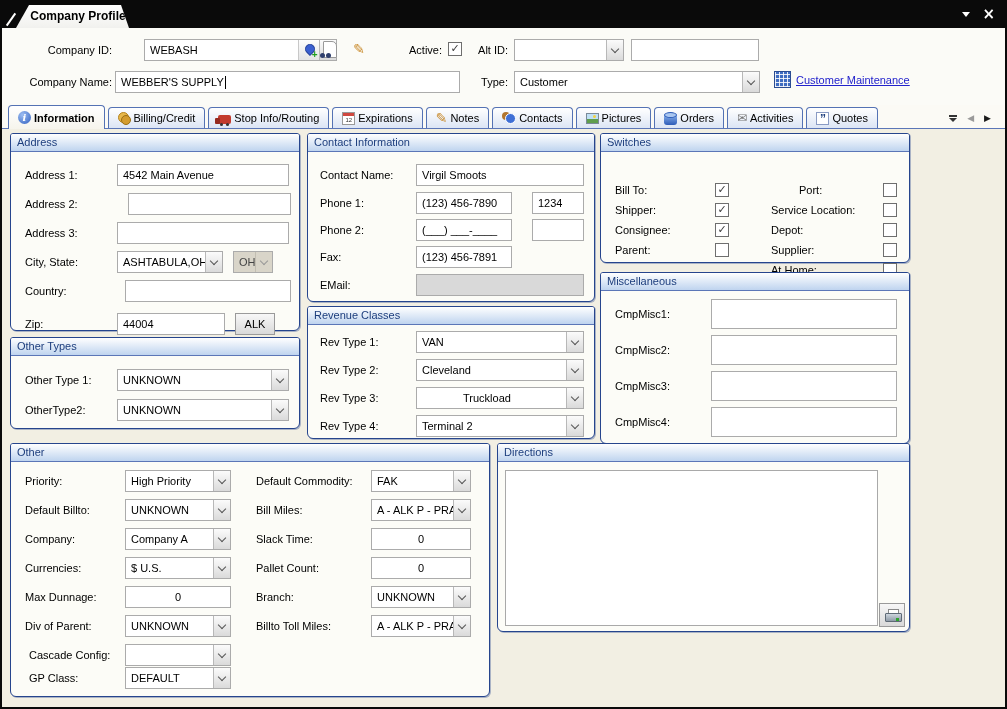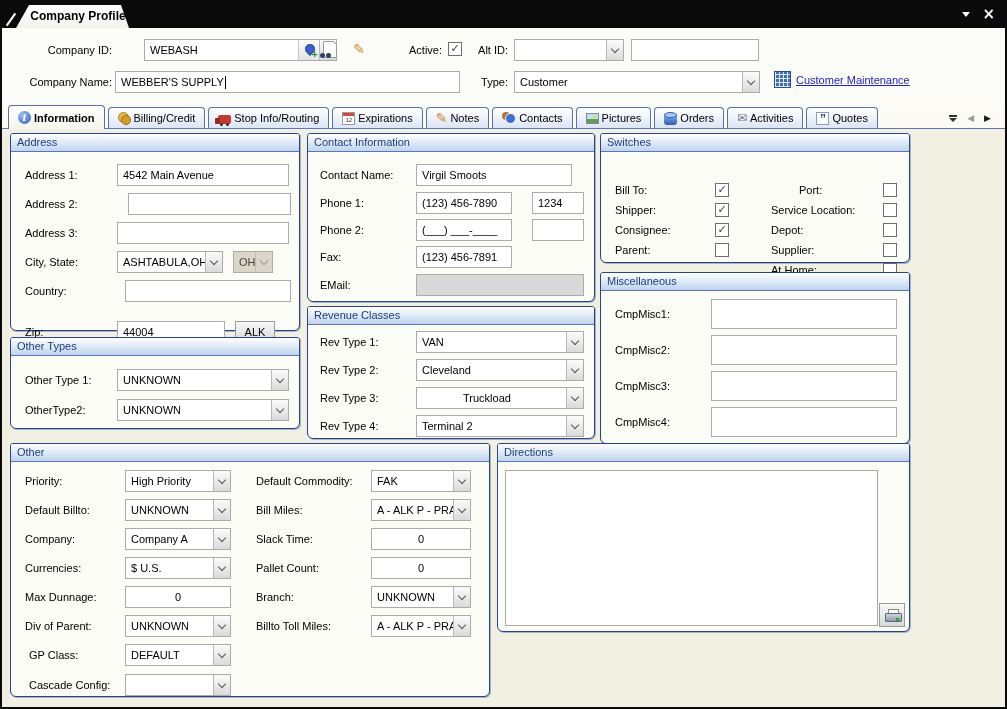--- a/index.html
+++ b/index.html
@@ -245,21 +245,21 @@
           <span class="lbl" style="width:92px;">City, State:</span>
           <div class="cb" style="width:106px;">
             <span class="val">ASHTABULA,OH/</span>
             <span class="dd"></span>
           </div>
           <div class="cb dis" style="width:40px; margin-left:10px;">
             <span class="val">OH</span>
             <span class="dd"></span>
           </div>
         </div>
-        <div class="row" style="margin-bottom:19px;gap:12px;">
+        <div class="row" style="margin-bottom:11px;gap:12px;">
           <span class="lbl" style="width:92px;">Country:</span>
           <div class="tb" style="width:172px;">
               <span></span>
             </div>
         </div>
         <div class="row">
           <span class="lbl" style="width:92px;">Zip:</span>
           <div class="tb" style="width:108px;">
               <span>44004</span>
             </div>
@@ -288,21 +288,21 @@
           </div>
         </div>
       </div>
     </div>
 
     <div class="section" style="left:305px; top:4px; width:288px; height:169px;">
       <div class="sec-h">Contact Information</div>
       <div class="sec-b" style="padding:12px 8px 0 12px;">
         <div class="row" style="margin-bottom:6px;">
           <span class="lbl" style="width:96px;">Contact Name:</span>
-          <div class="tb" style="width:156px;">
+          <div class="tb" style="width:168px;">
               <span>Virgil Smoots</span>
             </div>
         </div>
         <div class="row" style="margin-bottom:5px;">
           <span class="lbl" style="width:96px;">Phone 1:</span>
           <div class="tb" style="width:96px;">
               <span>(123) 456-7890</span>
             </div>
           <div class="tb" style="width:52px; margin-left:20px;">
               <span>1234</span>
@@ -480,31 +480,31 @@
                 <span>0</span>
               </div>
           </div>
           <div class="row" style="margin-bottom:7px;">
             <span class="lbl" style="width:100px;">Div of Parent:</span>
             <div class="cb" style="width:106px;">
               <span class="val">UNKNOWN</span>
               <span class="dd"></span>
             </div>
           </div>
+          <div class="row">
+            <span class="lbl" style="width:100px; padding-left:4px;">Cascade Config:</span>
+            <div class="cb" style="width:106px;">
+              <span class="val"></span>
+              <span class="dd"></span>
+            </div>
+          </div>
           <div class="row" style="margin-bottom:8px; margin-top:1px;">
             <span class="lbl" style="width:100px; padding-left:4px;">GP Class:</span>
             <div class="cb" style="width:106px;">
               <span class="val">DEFAULT</span>
-              <span class="dd"></span>
-            </div>
-          </div>
-          <div class="row">
-            <span class="lbl" style="width:100px; padding-left:4px;">Cascade Config:</span>
-            <div class="cb" style="width:106px;">
-              <span class="val"></span>
               <span class="dd"></span>
             </div>
           </div>
         </div>
 
         <div style="position:absolute; left:245px; top:8px; width:224px;">
           <div class="row" style="margin-bottom:7px;">
             <span class="lbl" style="width:115px;">Default Commodity:</span>
             <div class="cb" style="width:100px;">
               <span class="val">FAK</span>

